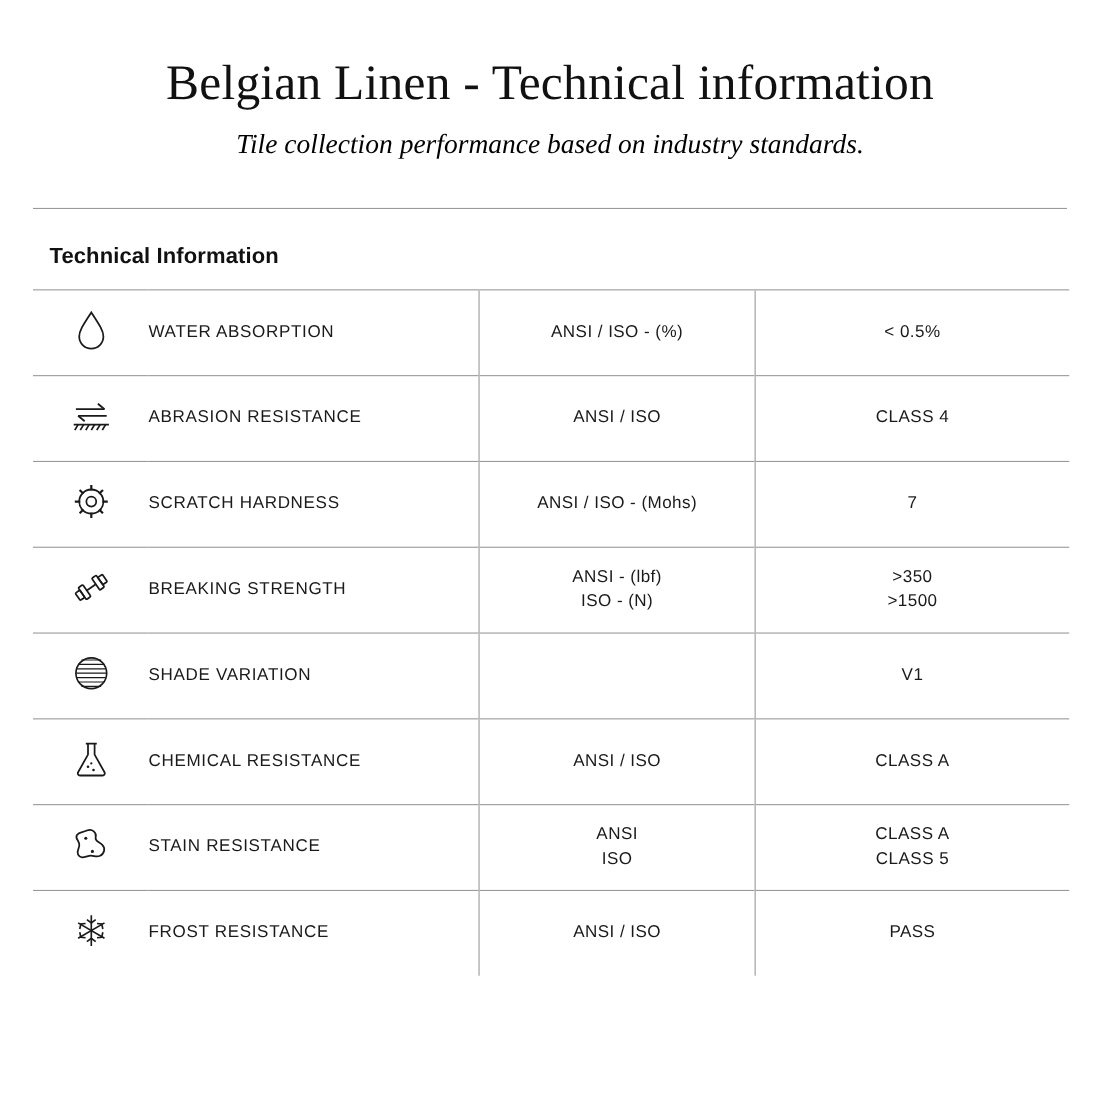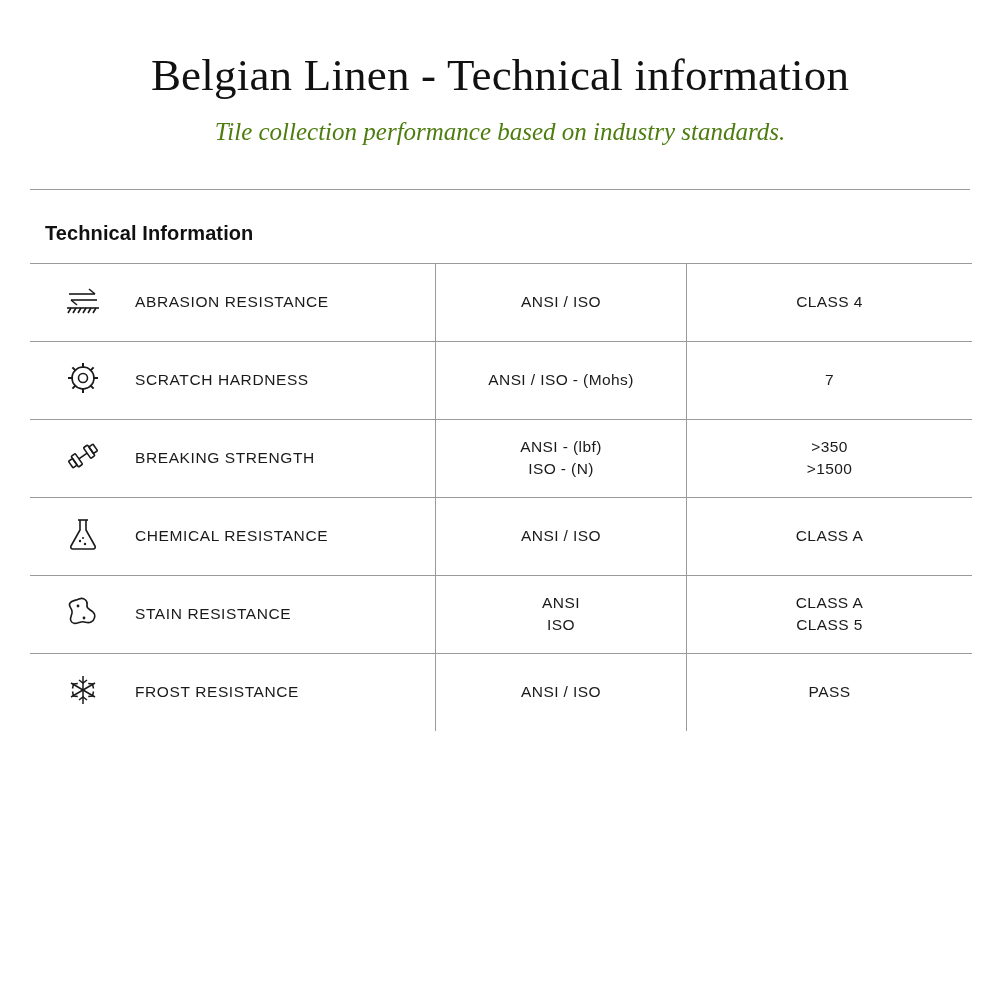--- a/index.html
+++ b/index.html
@@ -29,21 +29,21 @@
     color: #111;
     margin: 0;
     padding-top: 51px;
     line-height: 1.1;
   }
   .subtitle {
     font-family: "Liberation Serif", serif;
     font-style: italic;
     font-size: 25px;
     text-align: center;
-    color: #4d7c0f;
+    color: #000000;
     margin: 0;
     padding-top: 16px;
     line-height: 1.2;
   }
   .rule {
     border-top: 1px solid #9a9a9a;
     margin: 0 30px;
   }
   .rule-top { margin-top: 42px; }
   .section-head {
@@ -117,20 +117,38 @@
   <h1 class="title">Belgian Linen - Technical information</h1>
   <p class="subtitle">Tile collection performance based on industry standards.</p>
 
   <div class="rule rule-top"></div>
 
   <div class="section-head">Technical Information</div>
 
   <table class="spec">
     <tbody>
 
+      <tr>
+        <td class="c-icon">
+          <span class="icon-wrap">
+            <svg viewBox="0 0 56 56" fill="none" stroke="#1a1a1a" stroke-width="1.6">
+              <path d="M28 12 C20 24 17 29 17 34 a11 11 0 0 0 22 0 c0-5-3-10-11-22 z"></path>
+            </svg>
+          </span>
+        </td>
+        <td class="c-label">WATER ABSORPTION</td>
+        <td class="c-standard">
+          <span class="line1">ANSI / ISO - (%)</span>
+          <span class="line2"></span>
+        </td>
+        <td class="c-value">
+          <span class="line1">&lt; 0.5%</span>
+          <span class="line2"></span>
+        </td>
+      </tr>
 
       <tr>
         <td class="c-icon">
           <span class="icon-wrap">
             <svg viewBox="0 0 56 56" fill="none" stroke="#1a1a1a" stroke-width="1.6">
               <path d="M14 22 H40"></path>
                 <path d="M34 17 L40 22"></path>
               <path d="M42 28 H16"></path>
                 <path d="M22 33 L16 28"></path>
               <path d="M12 36 H44"></path>
@@ -197,20 +215,39 @@
         <td class="c-standard">
           <span class="line1">ANSI  - (lbf)</span>
           <span class="line2">ISO - (N)</span>
         </td>
         <td class="c-value">
           <span class="line1">&gt;350</span>
           <span class="line2">&gt;1500</span>
         </td>
       </tr>
 
+      <tr>
+        <td class="c-icon">
+          <span class="icon-wrap">
+            <svg viewBox="0 0 56 56" fill="none" stroke="#1a1a1a" stroke-width="1.5">
+              <circle cx="28" cy="28" r="14"></circle>
+              <path d="M19 16 H37 M16 20 H40 M15 24 H41 M14 28 H42 M15 32 H41 M16 36 H40 M19 40 H37" stroke-width="1.1"></path>
+            </svg>
+          </span>
+        </td>
+        <td class="c-label">SHADE VARIATION</td>
+        <td class="c-standard">
+          <span class="line1"></span>
+          <span class="line2"></span>
+        </td>
+        <td class="c-value">
+          <span class="line1">V1</span>
+          <span class="line2"></span>
+        </td>
+      </tr>
 
 
       <tr>
         <td class="c-icon">
           <span class="icon-wrap">
             <svg viewBox="0 0 56 56" fill="none" stroke="#1a1a1a" stroke-width="1.6">
               <path d="M23 14 h10"></path>
               <path d="M25 14 v10 L16 40 a2 2 0 0 0 1.8 3 h20.4 a2 2 0 0 0 1.8 -3 L31 24 V14"></path>
               <circle cx="25" cy="35" r="1.2" fill="#1a1a1a" stroke="none"></circle>
               <circle cx="30" cy="38" r="1.2" fill="#1a1a1a" stroke="none"></circle>

